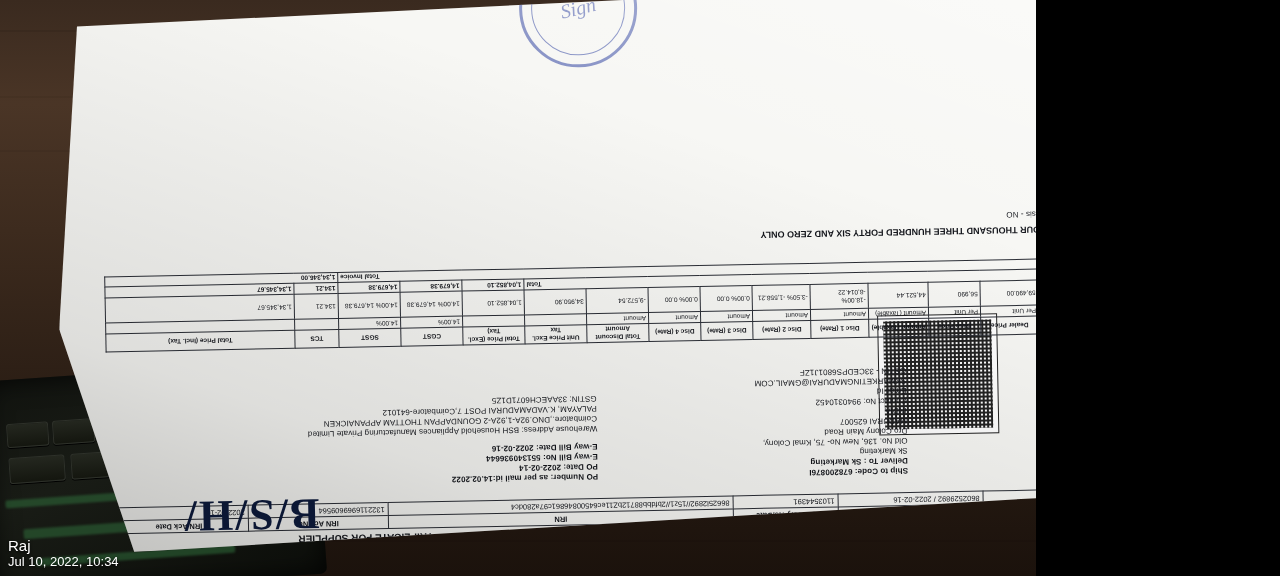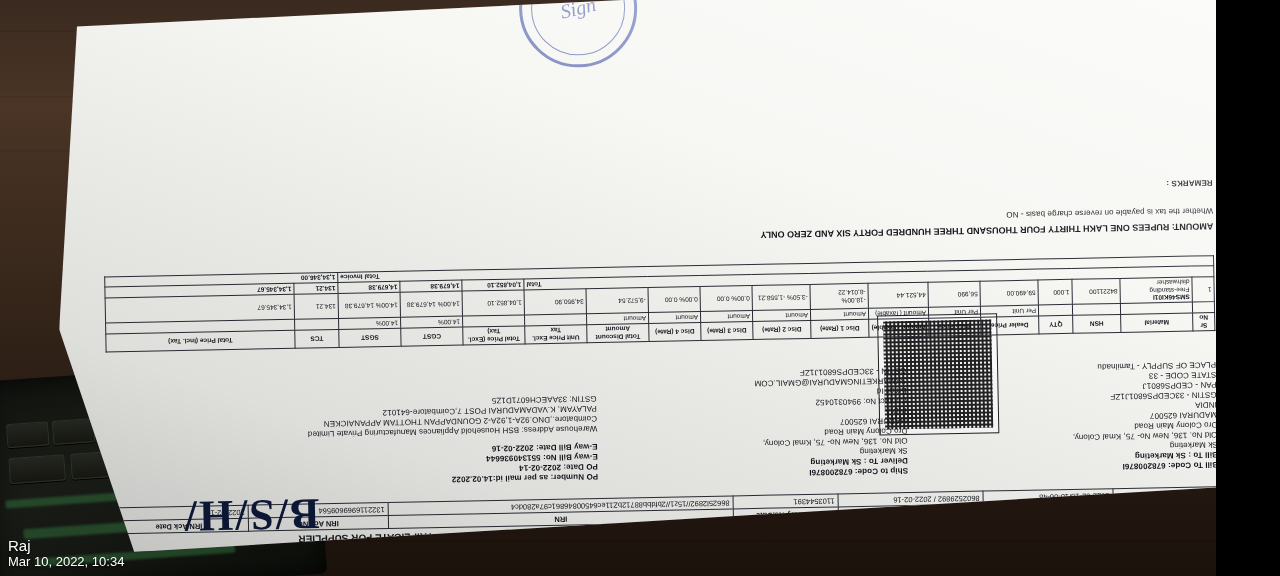--- a/index.html
+++ b/index.html
@@ -1,17 +1,17 @@
 <!DOCTYPE html>
 <html><head>
 <meta charset="utf-8">
 <style>
   html,body{margin:0;padding:0;background:#000;}
   body{width:1280px;height:576px;overflow:hidden;font-family:"Liberation Sans",sans-serif;}
-  #scene{position:relative;width:1216px;height:576px;overflow:hidden;
+  #scene{position:relative;width:1036px;height:576px;overflow:hidden;
     background:
       linear-gradient(180deg,#3a2a1f 0%,#4a3526 18%,#3d2b1e 40%,#2a1d14 70%,#1b120c 100%);
   }
   
   .grain{position:absolute;left:0;right:0;height:2px;background:rgba(0,0,0,.25);}
   
   #keyboard{position:absolute;left:-10px;top:370px;width:330px;height:215px;
     background:linear-gradient(160deg,#11130f 0%,#191c16 40%,#0c0e0a 100%);
     transform:rotate(-4deg);border-radius:6px;box-shadow:0 0 26px rgba(0,0,0,.8) inset;}
   .key{position:absolute;background:linear-gradient(180deg,#24271f,#14160f);
@@ -320,16 +320,16 @@
 
     <div id="stamp">
       <div class="inner"></div>
 
       <div class="mk">Sign</div>
     </div>
   </div>
 
   <div id="ts">
     <div class="nm">Raj</div>
-    <div>Mar 10, 2022, 10:34</div>
+    <div>Jul 10, 2022, 10:34</div>
   </div>
 
 </div>
 
 </body></html>

